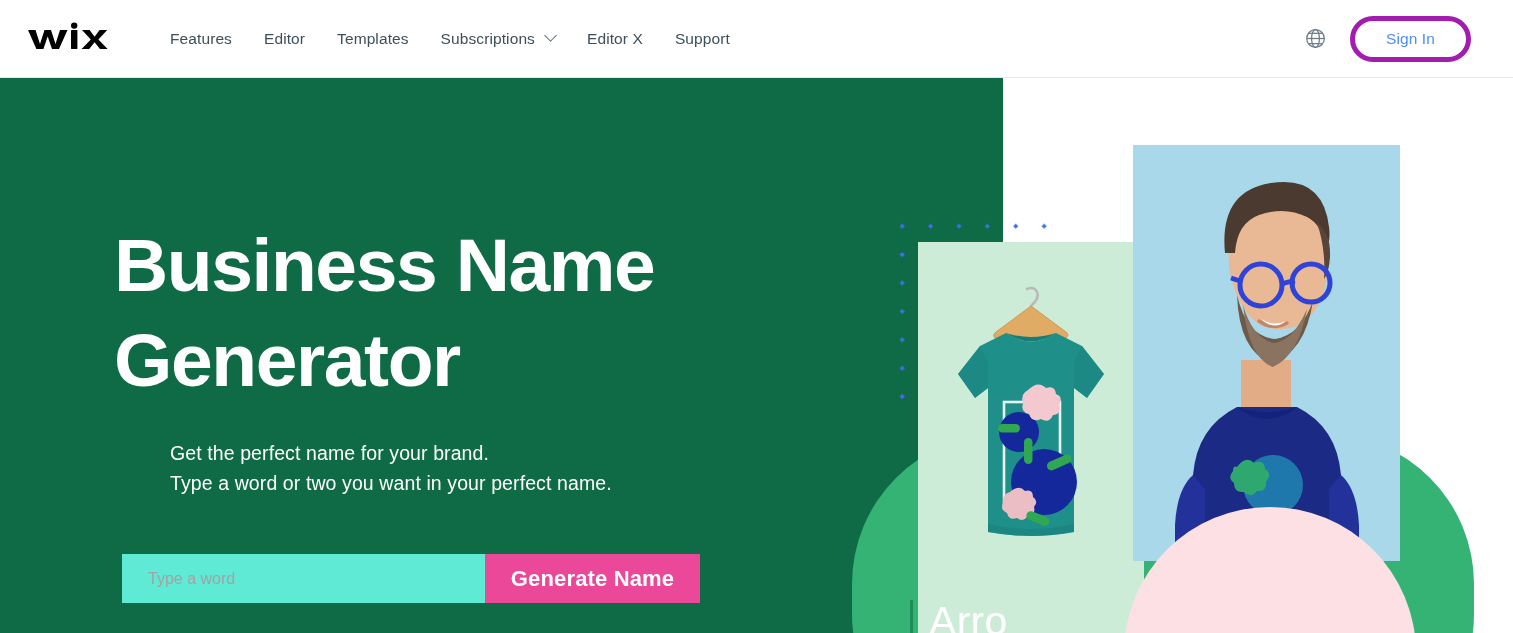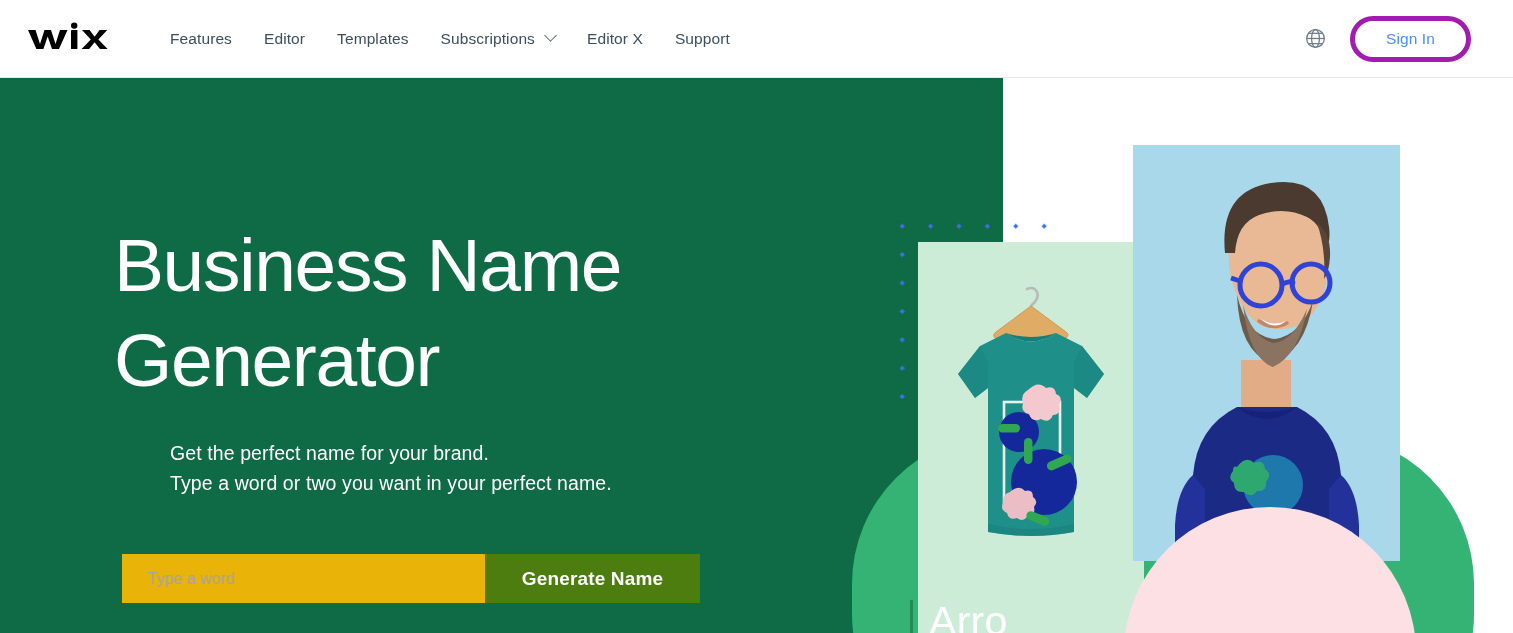--- a/index.html
+++ b/index.html
@@ -116,21 +116,21 @@
     height: 555px;
   }
 
   .hero-title {
     position: absolute;
     left: 114px;
     top: 140px;
     color: #ffffff;
     font-size: 75px;
     line-height: 95px;
-    font-weight: normal;
+    font-weight: bold;
     letter-spacing: -1.4px;
     width: 720px;
   }
 
   .hero-sub {
     position: absolute;
     left: 122px;
     top: 360px;
     color: #ffffff;
     font-size: 19.5px;
@@ -145,34 +145,34 @@
     top: 476px;
     display: flex;
     width: 578px;
     height: 49px;
   }
 
   .search-input {
     flex: 1;
     border: none;
     outline: none;
-    background: #eab308;
+    background: #5eead4;
     font-size: 16px;
     padding: 0 26px;
     color: #33424f;
     font-family: inherit;
   }
   .search-input::placeholder { color: #a3a3a3; }
 
   .gen-btn {
     width: 215px;
-    background: #4d7c0f;
+    background: #ec4899;
     color: #ffffff;
     border: none;
-    font-size: 19px;
+    font-size: 22px;
     font-weight: bold;
     cursor: pointer;
     font-family: inherit;
     letter-spacing: .15px;
   }
 
   
   .art {
     position: absolute;
     top: 0; left: 0;

